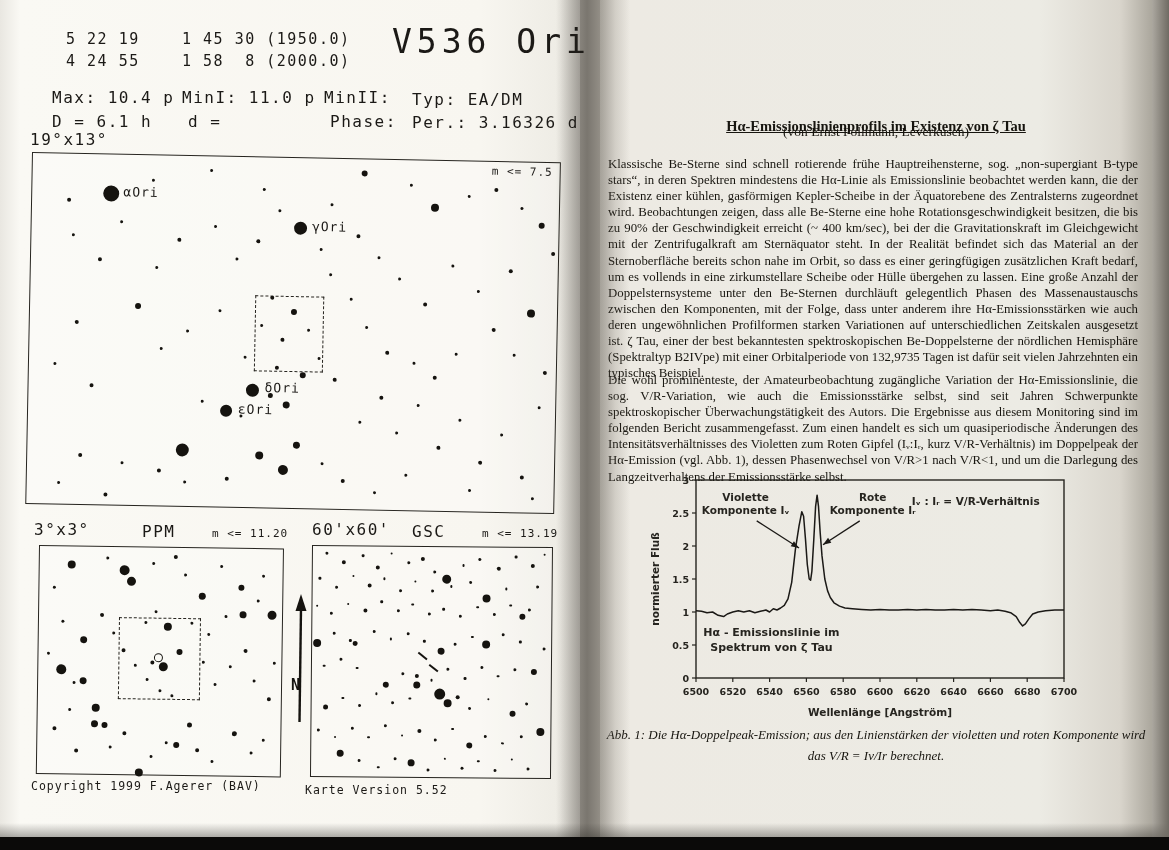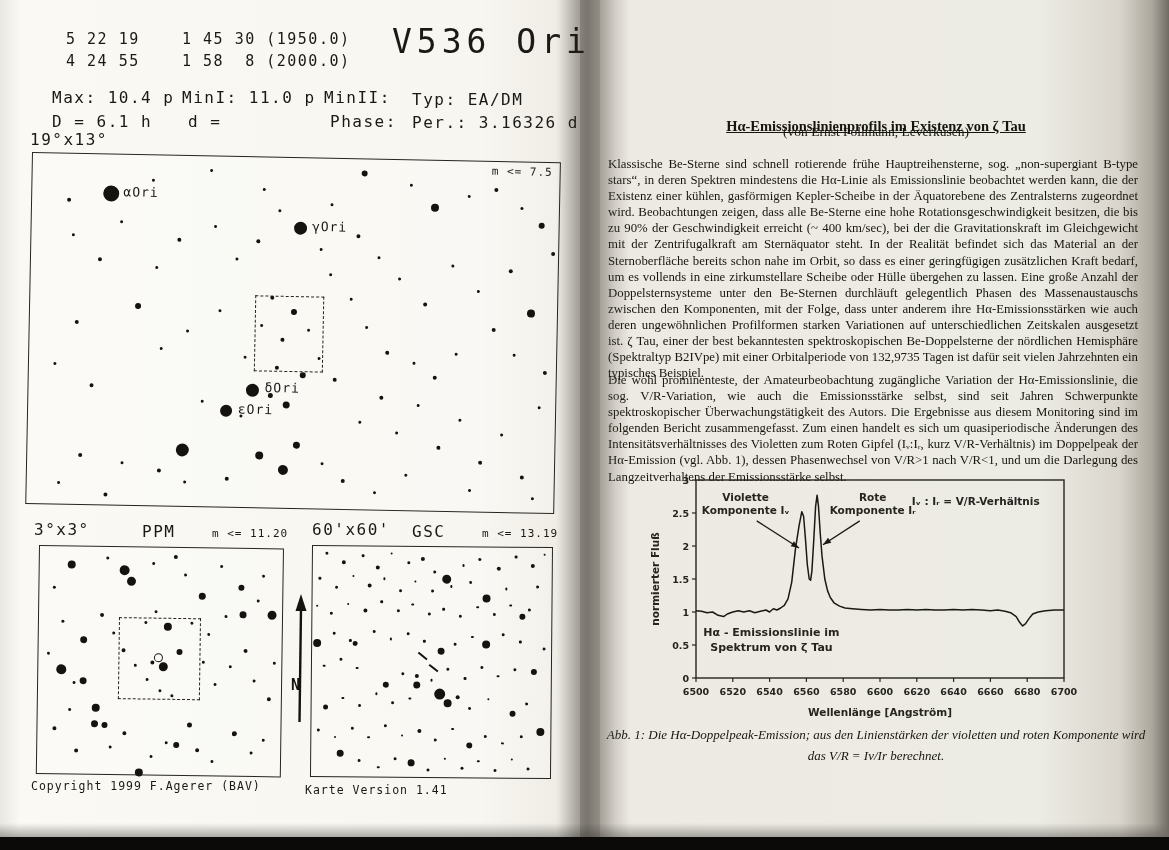--- a/index.html
+++ b/index.html
@@ -364,21 +364,21 @@
 
     <div class="north">
       <svg width="26" height="136" viewBox="0 0 26 136">
         <line x1="13" y1="16" x2="11.5" y2="130" stroke="#15130f" stroke-width="2.4"></line>
         <polygon points="13,2 7.5,19 18.5,19" fill="#15130f"></polygon>
       </svg>
       <span class="north-n">N</span>
     </div>
 
     <span class="lp lp-footer" style="left:31px;top:779px">Copyright 1999 F.Agerer (BAV)</span>
-    <span class="lp lp-footer" style="left:305px;top:783px">Karte Version 1.41</span>
+    <span class="lp lp-footer" style="left:305px;top:783px">Karte Version 5.52</span>
   </div>
 
   <div class="page page-right">
 
 
     <div class="rp rp-title" style="top:118px">
       <span>Hα-Emissionslinienprofils im Existenz von ζ Tau</span>
     </div>
 
     <div class="rp rp-byline">(von Ernst Pollmann, Leverkusen)</div>

